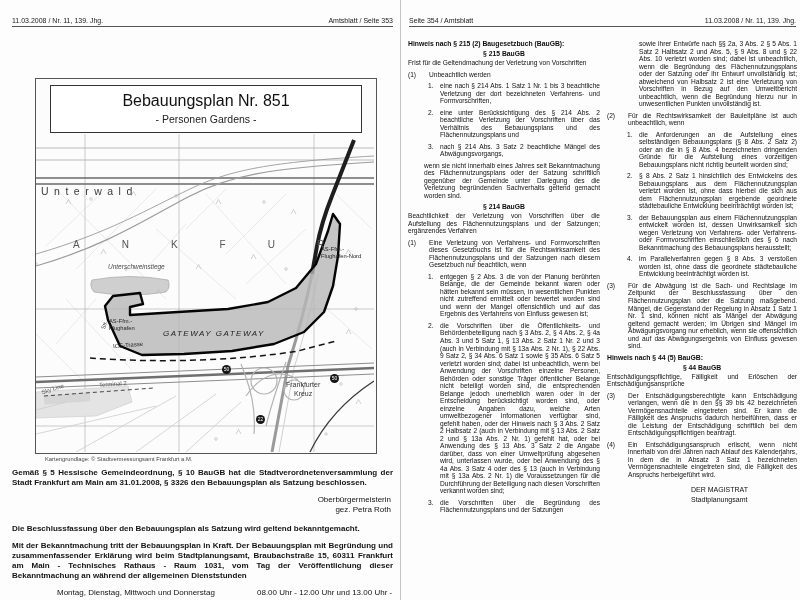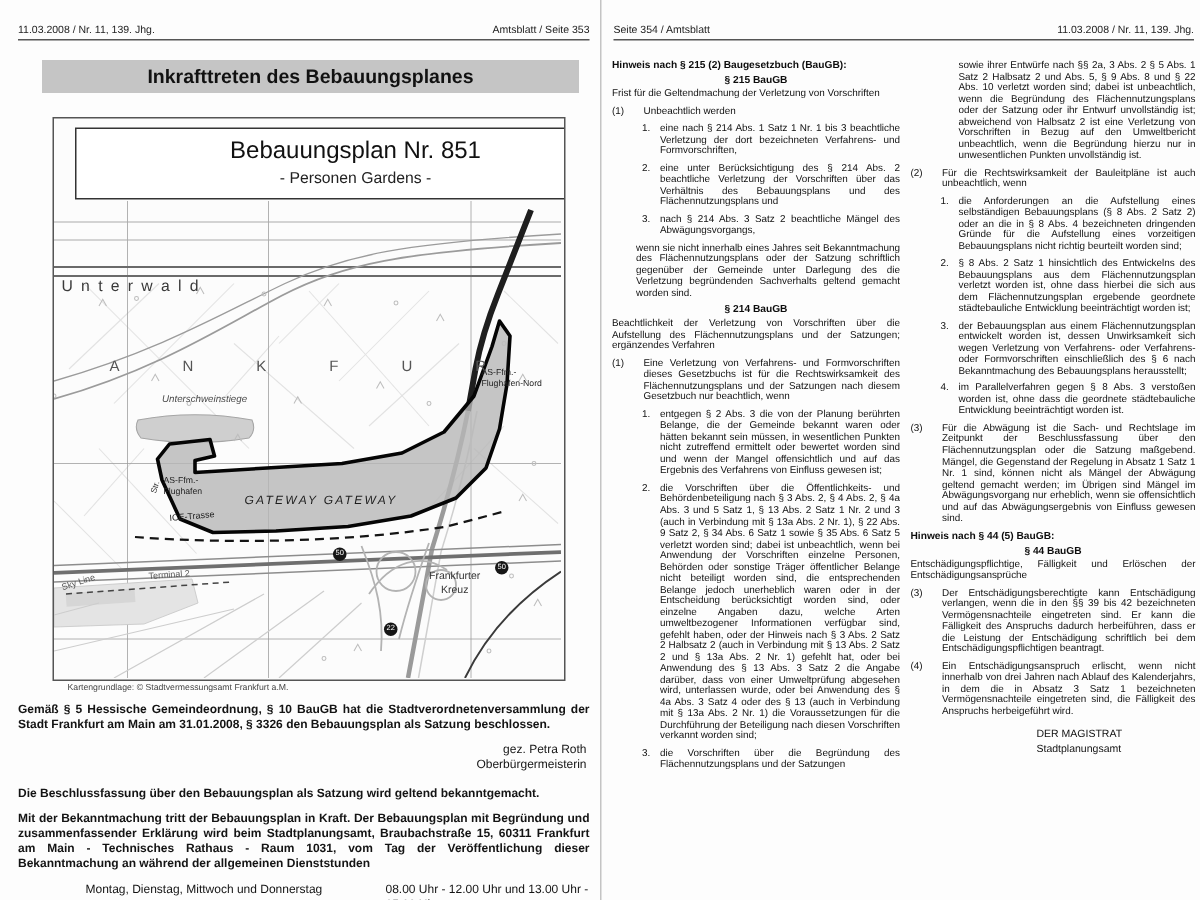--- a/index.html
+++ b/index.html
@@ -12,21 +12,21 @@
        border-bottom:1px solid #555;display:flex;justify-content:space-between;align-items:flex-end;padding-bottom:2px;}
   .hdr-left{left:12px;width:381px;}
   .hdr-right{left:409px;width:387px;}
 
   
   .title-bar{position:absolute;left:28px;top:40px;width:358px;height:22px;background:#c5c5c5;
              font-size:13px;font-weight:bold;text-align:center;line-height:22px;color:#111;}
   .figure{position:absolute;left:35px;top:78px;width:340px;height:374px;border:1px solid #555;
           background:#fcfcfc;overflow:hidden;}
   .plan-title-box{position:absolute;left:14px;top:6px;width:310px;height:46px;border:1px solid #333;
-                  background:#fff;text-align:center;padding-left:31px;}
+                  background:#fff;text-align:center;}
   .plan-title{font-size:16px;color:#111;margin-top:6px;}
   .plan-subtitle{font-size:10.5px;color:#222;margin-top:3px;}
   .map-svg{position:absolute;left:0px;top:55px;}
   .map-label{position:absolute;white-space:nowrap;color:#444;}
   .lbl-unterwald{left:5px;top:106px;font-size:10.5px;letter-spacing:5.5px;color:#3a3a3a;text-align:right;}
   .lbl-ankfur{left:37px;top:160px;font-size:10px;letter-spacing:42px;color:#555;}
   .lbl-unterschweinstiege{left:72px;top:184px;font-size:6.5px;font-style:italic;color:#4a4a4a;}
   .lbl-as-nord{left:285px;top:167px;font-size:5.8px;line-height:1.2;color:#222;}
   .lbl-as{left:73px;top:239px;font-size:5.8px;line-height:1.2;color:#222;}
   .lbl-gateway{left:127px;top:250px;font-size:8px;font-style:italic;letter-spacing:1.5px;color:#1d1d1d;}
@@ -70,21 +70,20 @@
 <body>
 
 <div class="scan">
   <div class="page-divider"></div>
 
   <div class="hdr hdr-left">
     <span>11.03.2008 / Nr. 11, 139. Jhg.</span>
     <span>Amtsblatt / Seite 353</span>
   </div>
 
-  <div class="title-bar">Inkrafttreten des Bebauungsplanes</div>
 
   <div class="figure">
     <div class="plan-title-box">
       <div class="plan-title">Bebauungsplan Nr. 851</div>
       <div class="plan-subtitle">- Personen Gardens -</div>
     </div>
 
     <svg class="map-svg" width="338" height="318" viewBox="0 0 338 318">
 
       <g stroke="#e2e2e2" stroke-width="0.7" fill="none">
@@ -219,22 +218,22 @@
     <div class="badge badge-a">50</div>
     <div class="badge badge-b">50</div>
     <div class="badge badge-c">22</div>
   </div>
 
   <div class="map-caption">Kartengrundlage: © Stadtvermessungsamt Frankfurt a.M.</div>
 
   <div class="lp-text">
     <p class="lp-para">Gemäß § 5 Hessische Gemeindeordnung, § 10 BauGB hat die Stadtverordnetenversammlung der Stadt Frankfurt am Main am 31.01.2008, § 3326 den Bebauungsplan als Satzung beschlossen.</p>
     <div class="lp-sig">
+      <div>Oberbürgermeisterin</div>
       <div>gez. Petra Roth</div>
-      <div>Oberbürgermeisterin</div>
     </div>
     <p class="lp-para">Die Beschlussfassung über den Bebauungsplan als Satzung wird geltend bekanntgemacht.</p>
     <p class="lp-para">Mit der Bekanntmachung tritt der Bebauungsplan in Kraft. Der Bebauungsplan mit Begründung und zusammenfassender Erklärung wird beim Stadtplanungsamt, Braubachstraße 15, 60311 Frankfurt am Main - Technisches Rathaus - Raum 1031, vom Tag der Veröffentlichung dieser Bekanntmachung an während der allgemeinen Dienststunden</p>
     <div class="hours">
       <div class="hours-row">
         <span class="hours-days">Montag, Dienstag, Mittwoch und Donnerstag</span>
         <span class="hours-time">08.00 Uhr - 12.00 Uhr und 13.00 Uhr - 15.00 Uhr,</span>
       </div>
 
     </div>

